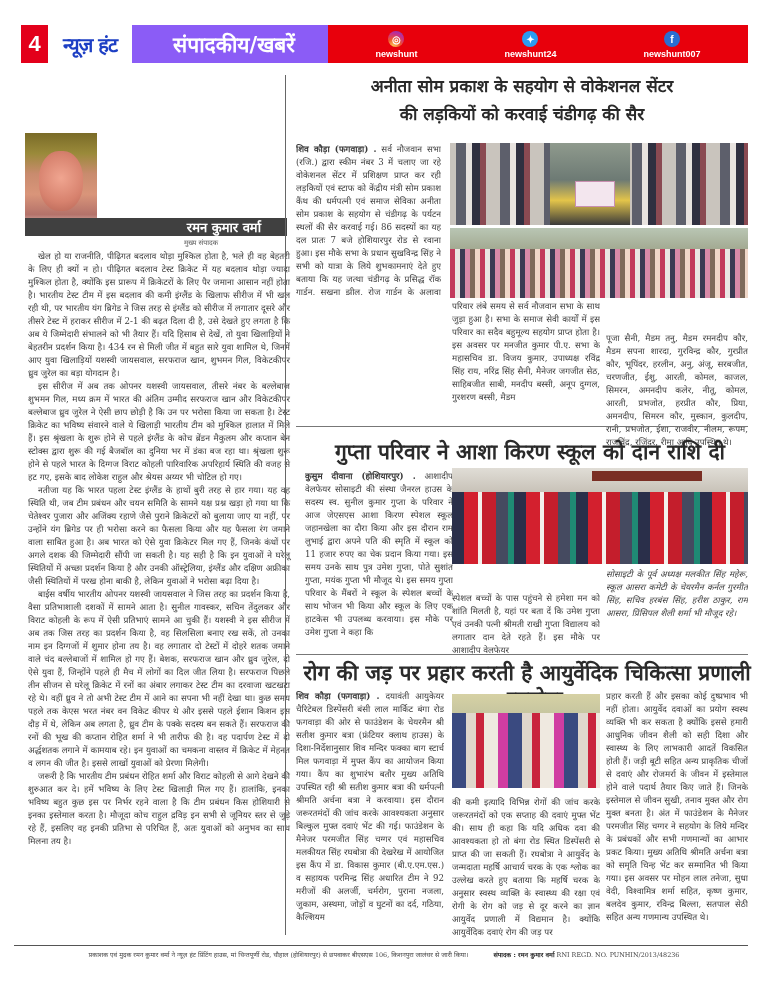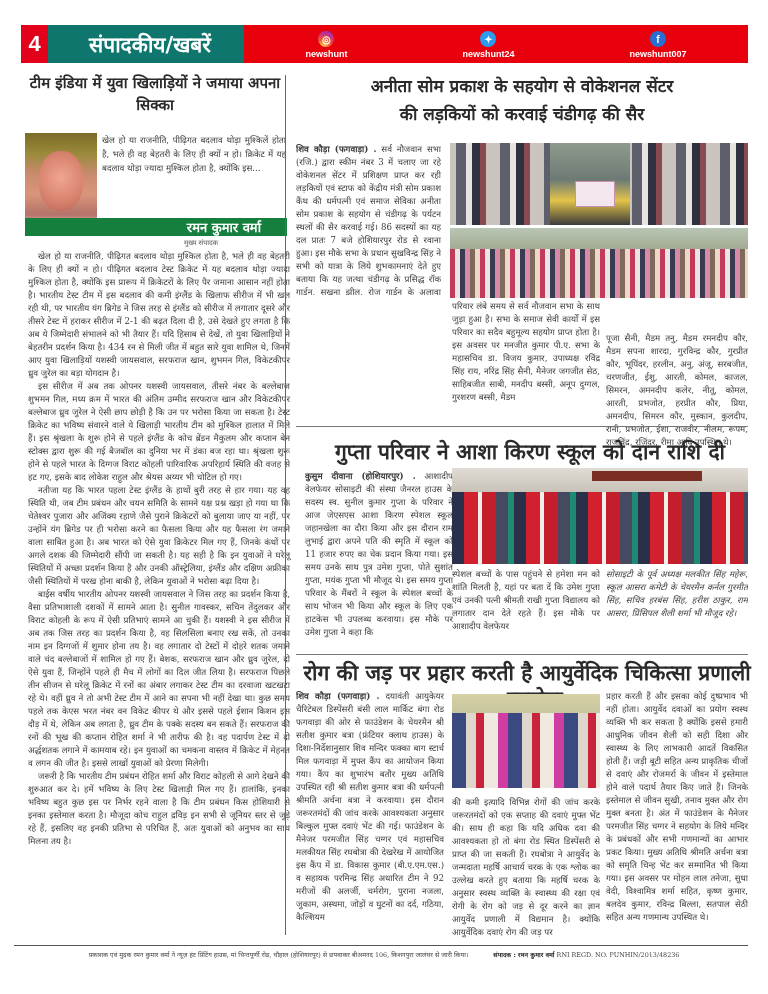--- a/index.html
+++ b/index.html
@@ -4,42 +4,42 @@
 <style>
   * { box-sizing: border-box; margin: 0; padding: 0; }
   html, body { width: 768px; height: 994px; background: #ffffff; overflow: hidden; }
   body { font-family: "DejaVu Sans", sans-serif; color: #222; position: relative; }
 
   
   .masthead { position: absolute; top: 25px; left: 21px; width: 727px; height: 38px; display: flex; }
   .page-no { width: 27px; background: #e3001b; color: #fff; font: bold 22px "Liberation Sans", sans-serif; display: flex; align-items: center; justify-content: center; }
   .brand { width: 84px; display: flex; align-items: center; justify-content: center; color: #1d3fc4; font: bold 20px "DejaVu Sans", sans-serif; letter-spacing: -1px; }
   .dateline { width: 146px; background: #e3001b; color: #fff; font: bold 10.5px "Liberation Sans", sans-serif; padding: 5px 0 0 4px; line-height: 13px; }
-  .section-title { width: 196px; background: #0f766e; color: #fff; font: bold 21px "DejaVu Sans", sans-serif; display: flex; align-items: center; justify-content: center; padding-left: 8px; }
+  .section-title { width: 196px; background: #8b5cf6; color: #fff; font: bold 21px "DejaVu Sans", sans-serif; display: flex; align-items: center; justify-content: center; padding-left: 8px; }
   .social { flex: 1; background: #e8000c; display: flex; justify-content: space-around; align-items: flex-end; padding: 0 4px 4px; }
   .social-item { display: flex; flex-direction: column; align-items: center; color: #fff; font: bold 9px "Liberation Sans", sans-serif; }
   .social-icon { width: 16px; height: 16px; border-radius: 50%; margin-bottom: 2px; display: flex; align-items: center; justify-content: center; color: #fff; font: bold 10px "Liberation Sans", sans-serif; }
   .ig { background: radial-gradient(circle at 30% 100%, #fdd35b 0%, #f0532b 40%, #c42e91 70%, #6c3bd2 100%); }
   .tw { background: #2a9cf0; }
   .fb { background: #2a6ed1; }
 
   
   .body-text { font-family: "DejaVu Serif", serif; font-size: 8.6px; line-height: 13px; color: #3a3a3a; text-align: justify; }
   .body-text p { text-indent: 10px; }
   .headline { font-family: "DejaVu Sans", sans-serif; font-weight: bold; color: #2a2a2a; text-align: center; }
   .photo { position: absolute; overflow: hidden; }
 
   
   .left-col { position: absolute; left: 14px; top: 70px; width: 272px; height: 868px; }
   .left-rule { position: absolute; left: 285px; top: 75px; width: 1px; height: 860px; background: #666; }
   .left-headline { position: absolute; top: 2px; left: 10px; width: 262px; font-size: 15px; line-height: 22px; }
   .author-photo { position: absolute; left: 11px; top: 63px; width: 72px; height: 102px; background: linear-gradient(180deg, #7a6b28 0%, #9a8a3a 20%, #c98b6e 40%, #d9957a 60%, #b4726a 80%, #ffffff 100%); }
   .author-face { position: absolute; left: 14px; top: 18px; width: 44px; height: 60px; border-radius: 45%; background: radial-gradient(circle at 50% 45%, #f0a590 0%, #d7826e 60%, #b56556 100%); }
   .intro-text { position: absolute; left: 88px; top: 63px; width: 184px; font-size: 8.6px; line-height: 14px; }
-  .author-bar { position: absolute; left: 11px; top: 148px; width: 262px; height: 18px; background: #15803d; color: #fff; font: bold 13px "DejaVu Sans", sans-serif; display: flex; align-items: center; justify-content: flex-end; padding-right: 26px; }
+  .author-bar { position: absolute; left: 11px; top: 148px; width: 262px; height: 18px; background: #404040; color: #fff; font: bold 13px "DejaVu Sans", sans-serif; display: flex; align-items: center; justify-content: flex-end; padding-right: 26px; }
   .author-role { position: absolute; left: 170px; top: 168px; font-size: 7px; color: #555; font-family: "DejaVu Serif", serif; }
   .left-body { position: absolute; left: 14px; top: 180px; width: 262px; }
 
   
   .s1-headline { position: absolute; left: 292px; top: 72px; width: 460px; font-size: 17px; line-height: 28px; }
   .s1-text { position: absolute; left: 296px; top: 143px; width: 145px; }
   .s1-photo1 { left: 450px; top: 143px; width: 298px; height: 82px; background:
       linear-gradient(90deg, rgba(255,255,255,0.0) 0%, rgba(255,255,255,0) 100%),
       repeating-linear-gradient(90deg, #c9c4bd 0 6px, #5d5f6b 6px 16px, #e8e3df 16px 22px, #2f3040 22px 30px, #8a4a52 30px 36px, #c9c4bd 36px 44px); }
   .s1-photo1 .vehicle { position: absolute; left: 100px; top: 0; width: 80px; height: 82px; background: linear-gradient(180deg, #8f9a8d 0%, #6d7a74 45%, #e3c44a 70%, #3a3a3a 100%); }
@@ -73,43 +73,42 @@
   
   .footer-rule { position: absolute; left: 14px; top: 945px; width: 734px; height: 1px; background: #555; }
   .footer { position: absolute; left: 0; top: 950px; width: 768px; text-align: center; font-family: "DejaVu Serif", serif; font-size: 6.4px; line-height: 10px; color: #444; }
   .footer b { color: #222; margin-left: 23px; }
 </style>
 </head>
 <body>
 
 <div class="masthead">
   <div class="page-no">4</div>
+  <div class="brand">न्यूज़ हंट</div>
   <div class="section-title">संपादकीय/खबरें</div>
   <div class="social">
     <div class="social-item">
       <span class="social-icon ig">◎</span>
       <span>newshunt</span>
     </div>
     <div class="social-item">
       <span class="social-icon tw">✦</span>
       <span>newshunt24</span>
     </div>
     <div class="social-item">
       <span class="social-icon fb">f</span>
       <span>newshunt007</span>
     </div>
   </div>
 </div>
 
 <div class="left-col">
-  <h1 class="headline left-headline">टीम इंडिया में युवा खिलाड़ियों ने जमाया अपना सिक्का</h1>
   <div class="author-photo">
     <div class="author-face"></div>
   </div>
-  <div class="body-text intro-text">खेल हो या राजनीति, पीढ़िगत बदलाव थोड़ा मुश्किलें होता है, भले ही वह बेहतरी के लिए ही क्यों न हो। क्रिकेट में यह बदलाव थोड़ा ज्यादा मुश्किल होता है, क्योंकि इस...</div>
   <div class="author-bar">रमन कुमार वर्मा</div>
   <div class="author-role">मुख्य संपादक</div>
   <div class="body-text left-body">
     <p>खेल हो या राजनीति, पीढ़िगत बदलाव थोड़ा मुश्किल होता है, भले ही वह बेहतरी के लिए ही क्यों न हो। पीढ़िगत बदलाव टेस्ट क्रिकेट में यह बदलाव थोड़ा ज्यादा मुश्किल होता है, क्योंकि इस प्रारूप में क्रिकेटरों के लिए पैर जमाना आसान नहीं होता है। भारतीय टेस्ट टीम में इस बदलाव की कमी इंग्लैंड के खिलाफ सीरीज में भी खल रही थी, पर भारतीय यंग ब्रिगेड ने जिस तरह से इंग्लैंड को सीरीज में लगातार दूसरे और तीसरे टेस्ट में हराकर सीरीज में 2-1 की बढ़त दिला दी है, उसे देखते हुए लगता है कि अब ये जिम्मेदारी संभालने को भी तैयार हैं। यदि हिसाब से देखें, तो युवा खिलाड़ियों ने बेहतरीन प्रदर्शन किया है। 434 रन से मिली जीत में बहुत सारे युवा शामिल थे, जिनमें आए युवा खिलाड़ियों यशस्वी जायसवाल, सरफराज खान, शुभमन गिल, विकेटकीपर ध्रुव जुरेल का बड़ा योगदान है।</p>
     <p>इस सीरीज में अब तक ओपनर यशस्वी जायसवाल, तीसरे नंबर के बल्लेबाज शुभमन गिल, मध्य क्रम में भारत की अंतिम उम्मीद सरफराज खान और विकेटकीपर बल्लेबाज ध्रुव जुरेल ने ऐसी छाप छोड़ी है कि उन पर भरोसा किया जा सकता है। टेस्ट क्रिकेट का भविष्य संवारने वाले ये खिलाड़ी भारतीय टीम को मुश्किल हालात में मिले हैं। इस श्रृंखला के शुरू होने से पहले इंग्लैंड के कोच ब्रेंडन मैकुलम और कप्तान बेन स्टोक्स द्वारा शुरू की गई बैजबॉल का दुनिया भर में डंका बज रहा था। श्रृंखला शुरू होने से पहले भारत के दिग्गज विराट कोहली पारिवारिक अपरिहार्य स्थिति की वजह से हट गए, इसके बाद लोकेश राहुल और श्रेयस अय्यर भी चोटिल हो गए।</p>
     <p>नतीजा यह कि भारत पहला टेस्ट इंग्लैंड के हाथों बुरी तरह से हार गया। यह वह स्थिति थी, जब टीम प्रबंधन और चयन समिति के सामने यक्ष प्रश्न खड़ा हो गया था कि चेतेश्वर पुजारा और अजिंक्य रहाणे जैसे पुराने क्रिकेटरों को बुलाया जाए या नहीं, पर उन्होंने यंग ब्रिगेड पर ही भरोसा करने का फैसला किया और यह फैसला रंग जमाने वाला साबित हुआ है। अब भारत को ऐसे युवा क्रिकेटर मिल गए हैं, जिनके कंधों पर अगले दशक की जिम्मेदारी सौंपी जा सकती है। यह सही है कि इन युवाओं ने घरेलू स्थितियों में अच्छा प्रदर्शन किया है और उनकी ऑस्ट्रेलिया, इंग्लैंड और दक्षिण अफ्रीका जैसी स्थितियों में परख होना बाकी है, लेकिन युवाओं ने भरोसा बढ़ा दिया है।</p>
     <p>बाईस वर्षीय भारतीय ओपनर यशस्वी जायसवाल ने जिस तरह का प्रदर्शन किया है, वैसा प्रतिभाशाली दशकों में सामने आता है। सुनील गावस्कर, सचिन तेंदुलकर और विराट कोहली के रूप में ऐसी प्रतिभाएं सामने आ चुकी हैं। यशस्वी ने इस सीरीज में अब तक जिस तरह का प्रदर्शन किया है, वह सिलसिला बनाए रख सकें, तो उनका नाम इन दिग्गजों में शुमार होना तय है। वह लगातार दो टेस्टों में दोहरे शतक जमाने वाले चंद बल्लेबाजों में शामिल हो गए हैं। बेशक, सरफराज खान और ध्रुव जुरेल, दो ऐसे युवा हैं, जिन्होंने पहले ही मैच में लोगों का दिल जीत लिया है। सरफराज पिछले तीन सीजन से घरेलू क्रिकेट में रनों का अंबार लगाकर टेस्ट टीम का दरवाजा खटखटा रहे थे। वहीं ध्रुव ने तो अभी टेस्ट टीम में आने का सपना भी नहीं देखा था। कुछ समय पहले तक केएस भरत नंबर वन विकेट कीपर थे और इससे पहले ईशान किशन इस दौड़ में थे, लेकिन अब लगता है, ध्रुव टीम के पक्के सदस्य बन सकते हैं। सरफराज की रनों की भूख की कप्तान रोहित शर्मा ने भी तारीफ की है। वह पदार्पण टेस्ट में दो अर्द्धशतक लगाने में कामयाब रहे। इन युवाओं का चमकना वास्तव में क्रिकेट में मेहनत व लगन की जीत है। इससे लाखों युवाओं को प्रेरणा मिलेगी।</p>
     <p>जरूरी है कि भारतीय टीम प्रबंधन रोहित शर्मा और विराट कोहली से आगे देखने की शुरुआत कर दे। हमें भविष्य के लिए टेस्ट खिलाड़ी मिल गए हैं। हालांकि, इनका भविष्य बहुत कुछ इस पर निर्भर रहने वाला है कि टीम प्रबंधन किस होशियारी से इनका इस्तेमाल करता है। मौजूदा कोच राहुल द्रविड़ इन सभी से जूनियर स्तर से जुड़े रहे हैं, इसलिए वह इनकी प्रतिभा से परिचित हैं, अतः युवाओं को अनुभव का साथ मिलना तय है।</p>
   </div>
 </div>
@@ -133,33 +132,33 @@
 <div class="rule-h" style="left:296px;top:426px;width:452px;"></div>
 
 <h2 class="headline s2-headline">गुप्ता परिवार ने आशा किरण स्कूल को दान राशि दी</h2>
 <div class="body-text s2-text" style="height:182px;overflow:hidden;margin-left:9px;">
   <b>कुसुम दीवाना (होशियारपुर) .</b>
   <span>आशादीप वेलफेयर सोसाइटी की संस्था जैनरल हाउस के सदस्य स्व. सुनील कुमार गुप्ता के परिवार ने आज जेएसएस आशा किरण स्पेशल स्कूल जहानखेला का दौरा किया और इस दौरान राम लुभाई द्वारा अपने पति की स्मृति में स्कूल को 11 हजार रुपए का चेक प्रदान किया गया। इस समय उनके साथ पुत्र उमेश गुप्ता, पोते सुशांत गुप्ता, मयंक गुप्ता भी मौजूद थे। इस समय गुप्ता परिवार के मैंबरों ने स्कूल के स्पेशल बच्चों के साथ भोजन भी किया और स्कूल के लिए एक हाटकेस भी उपलब्ध करवाया। इस मौके पर उमेश गुप्ता ने कहा कि</span>
 </div>
 <div class="photo s2-photo">
   <div class="signboard"></div>
 </div>
-<div class="body-text s2-text2" style="height:80px;overflow:hidden;">स्पेशल बच्चों के पास पहुंचने से हमेशा मन को शांति मिलती है, यहां पर बता दें कि उमेश गुप्ता एवं उनकी पत्नी श्रीमती राखी गुप्ता विद्यालय को लगातार दान देते रहते हैं। इस मौके पर आशादीप वेलफेयर</div>
+<div class="body-text s2-text2" style="height:80px;overflow:hidden;margin-top:24px;">स्पेशल बच्चों के पास पहुंचने से हमेशा मन को शांति मिलती है, यहां पर बता दें कि उमेश गुप्ता एवं उनकी पत्नी श्रीमती राखी गुप्ता विद्यालय को लगातार दान देते रहते हैं। इस मौके पर आशादीप वेलफेयर</div>
 <div class="body-text s2-text3" style="height:80px;overflow:hidden;">सोसाइटी के पूर्व अध्यक्ष मलकीत सिंह महेरू, स्कूल आसरा कमेटी के चेयरमैन कर्नल गुरमीत सिंह, सचिव हरबंस सिंह, हरीश ठाकुर, राम आसरा, प्रिंसिपल शैली शर्मा भी मौजूद रहे।</div>
 <div class="rule-h" style="left:296px;top:654px;width:452px;"></div>
 
 <h2 class="headline s3-headline">रोग की जड़ पर प्रहार करती है आयुर्वेदिक चिकित्सा प्रणाली : रघबोत्रा</h2>
 <div class="body-text s3-text" style="height:248px;overflow:hidden;">
   <b>शिव कौड़ा (फगवाड़ा) .</b>
   <span>दयावंती आयुकेयर चैरिटेबल डिस्पेंसरी बंसी लाल मार्किट बंगा रोड फगवाड़ा की ओर से फाउंडेशन के चेयरमैन श्री सतीश कुमार बत्रा (फ्रंटियर क्लाथ हाउस) के दिशा-निर्देशानुसार शिव मन्दिर फक्का बाग स्टार्च मिल फगवाड़ा में मुफ्त कैंप का आयोजन किया गया। कैंप का शुभारंभ बतौर मुख्य अतिथि उपस्थित रही श्री सतीश कुमार बत्रा की धर्मपत्नी श्रीमति अर्चना बत्रा ने करवाया। इस दौरान जरूरतमंदों की जांच करके आवश्यकता अनुसार बिल्कुल मुफ्त दवाएं भेंट की गई। फाउंडेशन के मैनेजर परमजीत सिंह चग्गर एवं महासचिव मलकीयत सिंह रघबोत्रा की देखरेख में आयोजित इस कैंप में डा. विकास कुमार (बी.ए.एम.एस.) व सहायक परमिन्द्र सिंह अधारित टीम ने 92 मरीजों की अलर्जी, चर्मरोग, पुराना नजला, जुकाम, अस्थमा, जोड़ों व घुटनों का दर्द, गठिया, कैल्शियम</span>
 </div>
 <div class="photo s3-photo"></div>
 <div class="body-text s3-text2" style="height:142px;overflow:hidden;">की कमी इत्यादि विभिन्न रोगों की जांच करके जरूरतमंदों को एक सप्ताह की दवाएं मुफ्त भेंट की। साथ ही कहा कि यदि अधिक दवा की आवश्यकता हो तो बंगा रोड स्थित डिस्पेंसरी से प्राप्त की जा सकती हैं। रघबोत्रा ने आयुर्वेद के जन्मदाता महर्षि आचार्य चरक के एक श्लोक का उल्लेख करते हुए बताया कि महर्षि चरक के अनुसार स्वस्थ व्यक्ति के स्वास्थ्य की रक्षा एवं रोगी के रोग को जड़ से दूर करने का ज्ञान आयुर्वेद प्रणाली में विद्यमान है। क्योंकि आयुर्वेदिक दवाएं रोग की जड़ पर</div>
 <div class="body-text s3-text3" style="height:248px;overflow:hidden;">प्रहार करती हैं और इसका कोई दुष्प्रभाव भी नहीं होता। आयुर्वेद दवाओं का प्रयोग स्वस्थ व्यक्ति भी कर सकता है क्योंकि इससे हमारी आधुनिक जीवन शैली को सही दिशा और स्वास्थ्य के लिए लाभकारी आदतें विकसित होती हैं। जड़ी बूटी सहित अन्य प्राकृतिक चीजों से दवाएं और रोजमर्रा के जीवन में इस्तेमाल होने वाले पदार्थ तैयार किए जाते हैं। जिनके इस्तेमाल से जीवन सुखी, तनाव मुक्त और रोग मुक्त बनता है। अंत में फाउंडेशन के मैनेजर परमजीत सिंह चग्गर ने सहयोग के लिये मन्दिर के प्रबंधकों और सभी गणमान्यों का आभार प्रकट किया। मुख्य अतिथि श्रीमति अर्चना बत्रा को समृति चिन्ह भेंट कर सम्मानित भी किया गया। इस अवसर पर मोहन लाल तनेजा, सुधा वेदी, विश्वामित्र शर्मा सहित, कृष्ण कुमार, बलदेव कुमार, रविन्द्र बिल्ला, सतपाल सेठी सहित अन्य गणमान्य उपस्थित थे।</div>
 
 <div class="footer-rule"></div>
 <div class="footer">
   <div>
-    <span>प्रकाशक एवं मुद्रक रमन कुमार वर्मा ने न्यूज़ हंट प्रिंटिंग हाउस, मां चिन्तपूर्णी रोड, चौहाल (होशियारपुर) से छपवाकर बीअमनद 106, किशनपुरा जालंधर से जारी किया।</span>
+    <span>प्रकाशक एवं मुद्रक रमन कुमार वर्मा ने न्यूज़ हंट प्रिंटिंग हाउस, मां चिन्तपूर्णी रोड, चौहाल (होशियारपुर) से छपवाकर बीएसएस 106, किशनपुरा जालंधर से जारी किया।</span>
     <b>संपादक : रमन कुमार वर्मा</b>
     <span>RNI REGD. NO. PUNHIN/2013/48236</span>
   </div>
 </div>
 
 </body></html>

